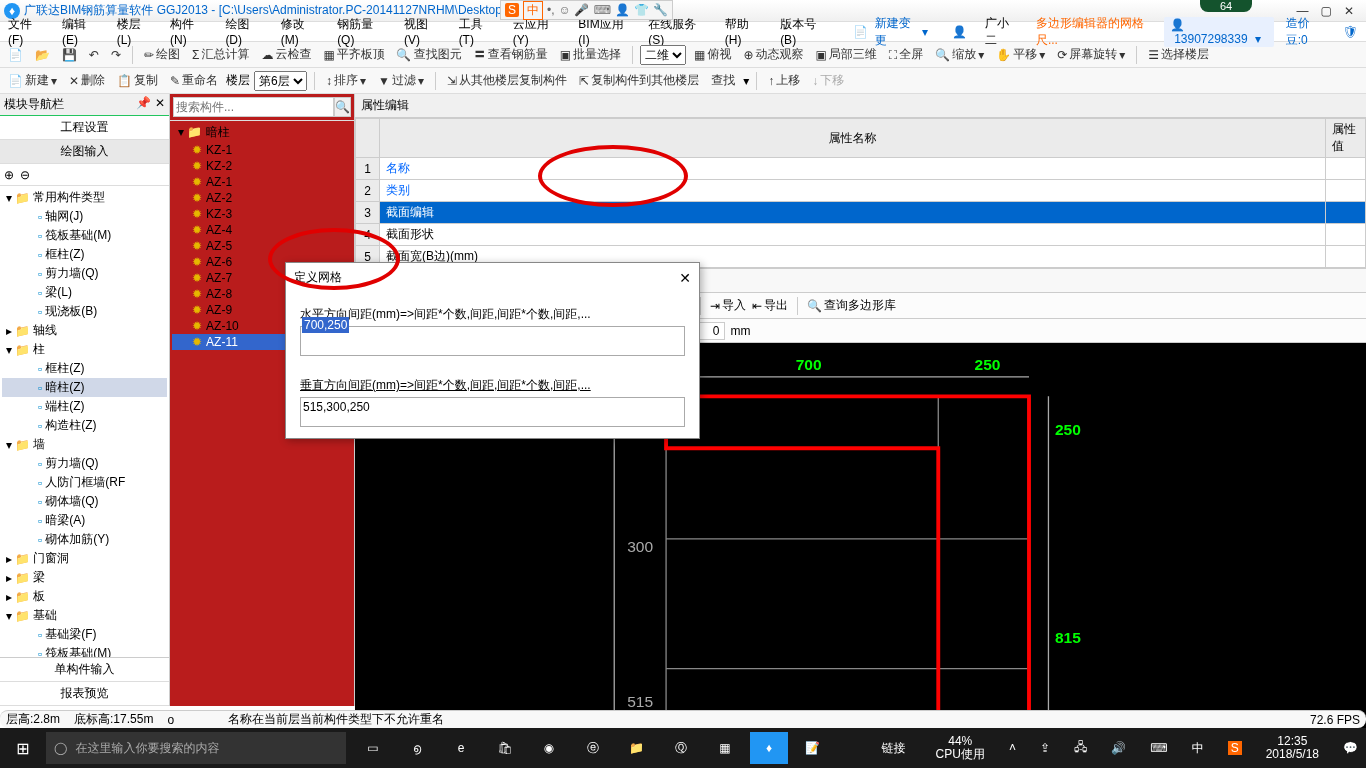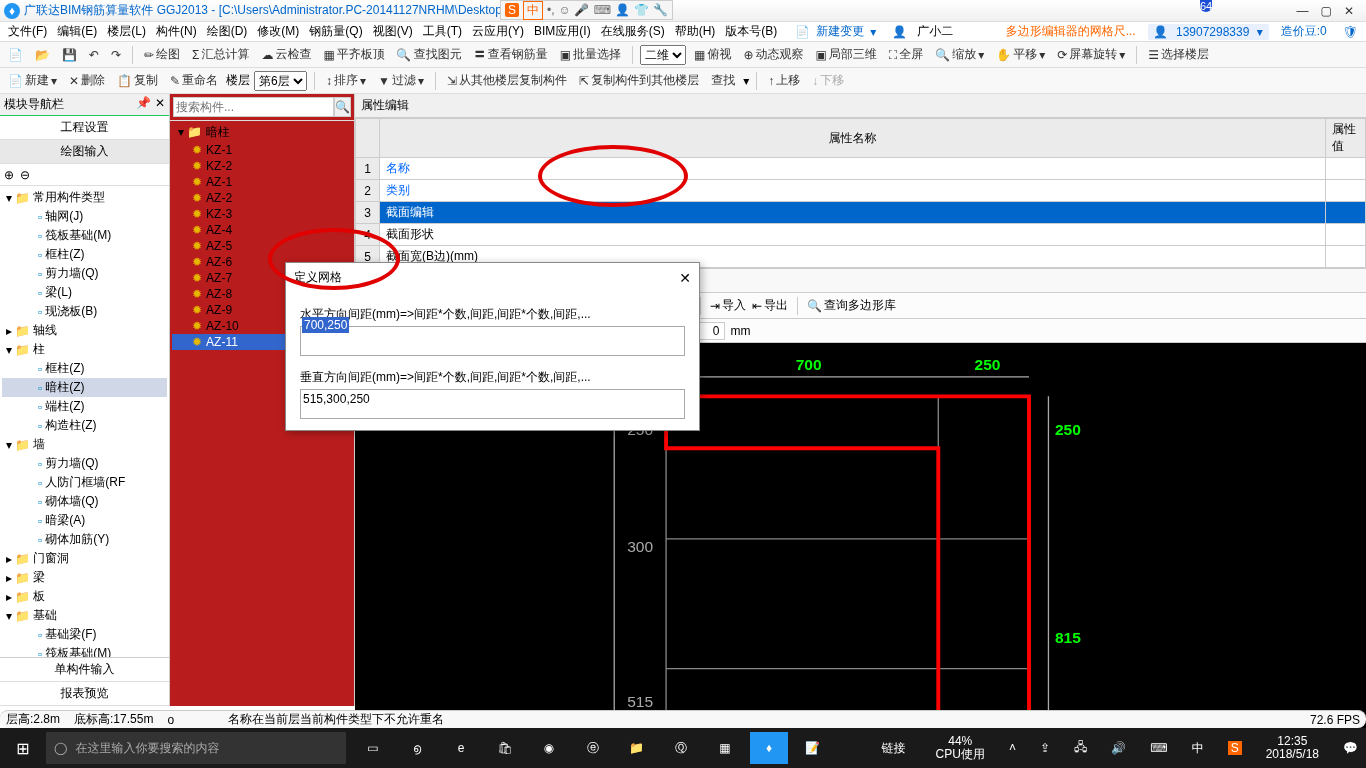--- a/index.html
+++ b/index.html
@@ -1,21 +1,21 @@
 <!DOCTYPE html>
 <html><head>
 <meta charset="utf-8">
 <style>
 * { margin: 0; padding: 0; box-sizing: border-box; font-family: "Microsoft YaHei", sans-serif; font-size: 12px; }
 body { background: #fff; width: 1366px; height: 768px; overflow: hidden; position: relative; }
 .titlebar { height: 22px; background: linear-gradient(#fff,#f0f0f0); display: flex; align-items: center; padding: 0 4px; border-bottom: 1px solid #ddd; }
 .titlebar .icon { width: 16px; height: 16px; background: #2196f3; border-radius: 50%; display: inline-flex; align-items: center; justify-content: center; color: #fff; margin-right: 4px; }
 .titlebar .title { color: #0066cc; }
 .titlebar .winbtns { margin-left: auto; display: flex; gap: 12px; padding-right: 8px; color: #333; }
-.menubar { height: 20px; display: flex; align-items: center; padding: 0 4px; gap: 2px; border-bottom: 1px solid #ddd; }
+.menubar { height: 20px; display: flex; align-items: center; padding: 0 4px; gap: 10px; border-bottom: 1px solid #ddd; }
 .menubar span { padding: 0 4px; cursor: pointer; }
 .menubar .new-btn { color: #0066cc; margin-left: 8px; display: flex; align-items: center; gap: 2px; }
 .menubar .user { margin-left: auto; color: #0066cc; display: flex; gap: 8px; align-items: center; }
 .menubar .account { background: #e8f0fe; padding: 1px 6px; border-radius: 2px; }
 .menubar .orange { color: #ff6600; }
 .toolbar1, .toolbar2 { height: 26px; display: flex; align-items: center; padding: 0 4px; gap: 4px; border-bottom: 1px solid #ddd; background: #f8f8f8; }
 .toolbar1 .tbtn, .toolbar2 .tbtn { padding: 2px 4px; cursor: pointer; color: #333; display: flex; align-items: center; gap: 2px; }
 .sep { width: 1px; height: 18px; background: #ccc; margin: 0 3px; }
 .toolbar1 select, .toolbar2 select { font-size: 12px; height: 20px; }
 .main { display: flex; height: 612px; }
@@ -81,21 +81,21 @@
 .taskbar .ticons span { width: 38px; height: 32px; display: flex; align-items: center; justify-content: center; }
 .taskbar .tray { margin-left: auto; display: flex; align-items: center; gap: 24px; padding-right: 8px; }
 .taskbar .clock { text-align: center; line-height: 1.1; }
 .ellipse { position: absolute; border: 4px solid #e00000; border-radius: 50%; pointer-events: none; z-index: 200; }
 .ellipse.e1 { left: 538px; top: 145px; width: 150px; height: 62px; }
 .ellipse.e2 { left: 268px; top: 228px; width: 132px; height: 62px; }
 .ime-bar { position: absolute; top: 0; left: 500px; display: flex; align-items: center; gap: 4px; background: #f5f5f5; border: 1px solid #ccc; padding: 1px 4px; height: 20px; z-index: 50; }
 .ime-bar span { color: #666; }
 .ime-bar .s { background: #ff6600; color: #fff; padding: 0 3px; border-radius: 2px; }
 .ime-bar .zh { border: 1px solid #ff6600; color: #ff6600; padding: 0 3px; }
-.pill { position: absolute; top: 0; left: 1200px; background: #1d4ed8; color: #fff; padding: 0 0; border-radius: 0 0 8px 8px; font-size: 11px; z-index: 50; }
+.pill { position: absolute; top: 0; left: 1200px; background: #14532d; color: #fff; padding: 0 20px; border-radius: 0 0 8px 8px; font-size: 11px; z-index: 50; }
 </style>
 </head>
 <body>
 
 <div class="ime-bar">
   <span class="s">S</span>
   <span class="zh">中</span>
   <span>•,</span>
   <span>☺</span>
   <span>🎤</span>
@@ -370,21 +370,21 @@
 
 <div class="dialog">
   <div class="dialog-title">
     <span>定义网格</span>
     <span class="dialog-close">✕</span>
   </div>
   <div class="dialog-body">
     <label>水平方向间距(mm)=&gt;间距*个数,间距,间距*个数,间距,...</label>
     <textarea class="sel" style="color: rgb(255, 255, 255); background: rgb(255, 255, 255);">700,250</textarea>
     <div style="position:relative;margin-top:-44px;height:44px;pointer-events:none;"><span style="background:#3366cc;color:#fff;padding:1px 2px;margin:2px;display:inline-block;">700,250</span></div>
-    <label style="margin-top:10px;">垂直方向间距(mm)=&gt;间距*个数,间距,间距*个数,间距,...</label>
+    <label style="margin-top:18px;text-decoration:underline;">垂直方向间距(mm)=&gt;间距*个数,间距,间距*个数,间距,...</label>
     <textarea style="">515,300,250</textarea>
   </div>
 </div>
 
 <div class="ellipse e1"></div>
 <div class="ellipse e2"></div>
 
 <div class="statusbar">
   <span>层高:2.8m</span>
   <span>底标高:17.55m</span>

